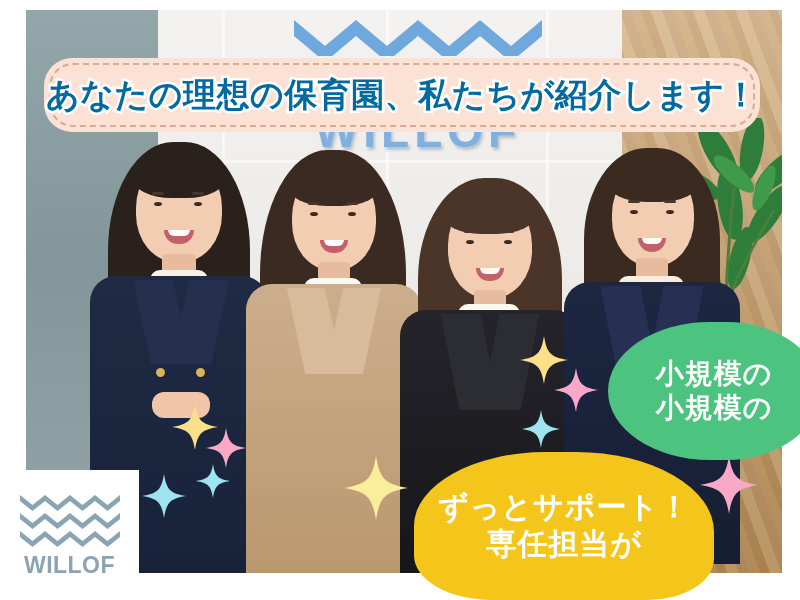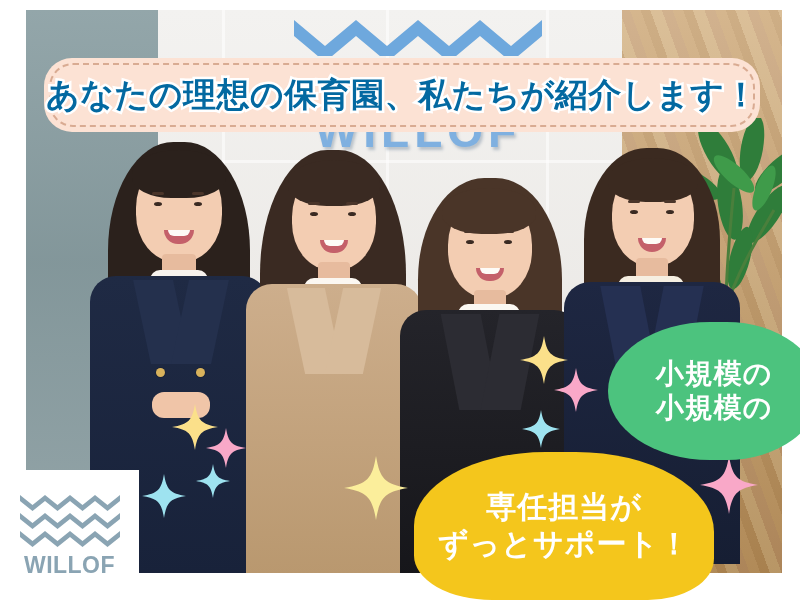--- a/index.html
+++ b/index.html
@@ -389,22 +389,22 @@
       <span>小規模の</span>
       <span>小規模の</span>
     </div>
   </div>
 
 
 
   <div class="blob" id="blob-yellow">
     <div class="shape"></div>
     <div class="blob-text">
+      <span>ずっとサポート！</span>
       <span>専任担当が</span>
-      <span>ずっとサポート！</span>
     </div>
   </div>
 
   <div id="top-banner">
     <div class="dash"></div>
     <div id="banner-text">あなたの理想の保育園、私たちが紹介します！</div>
   </div>
 
   <div id="willof-card">
     <svg class="zig-svg" viewBox="0 0 100 56">

